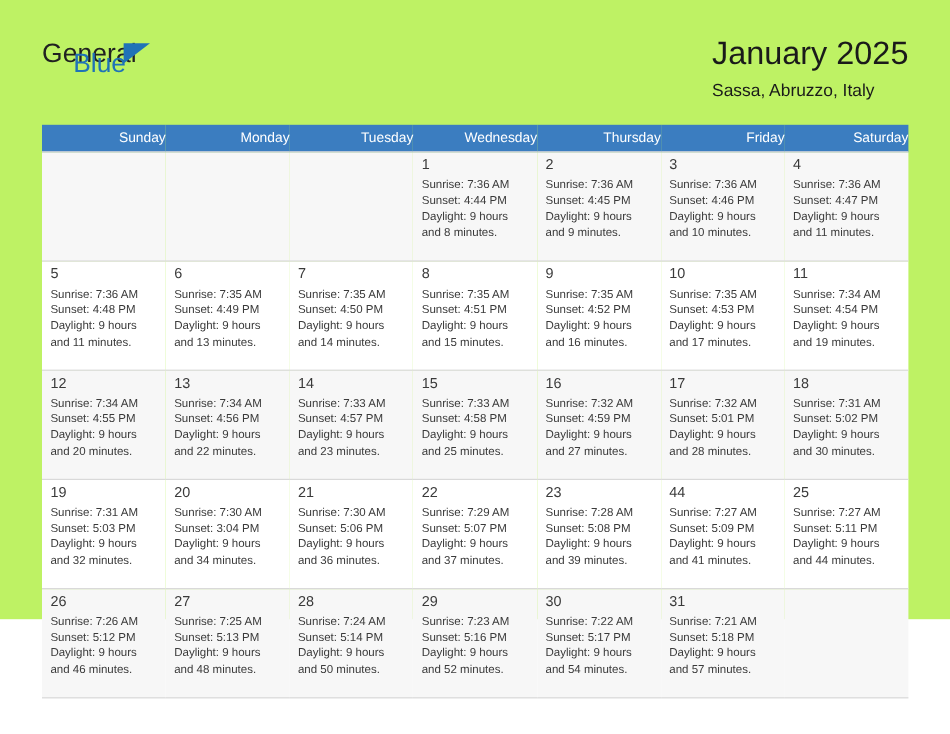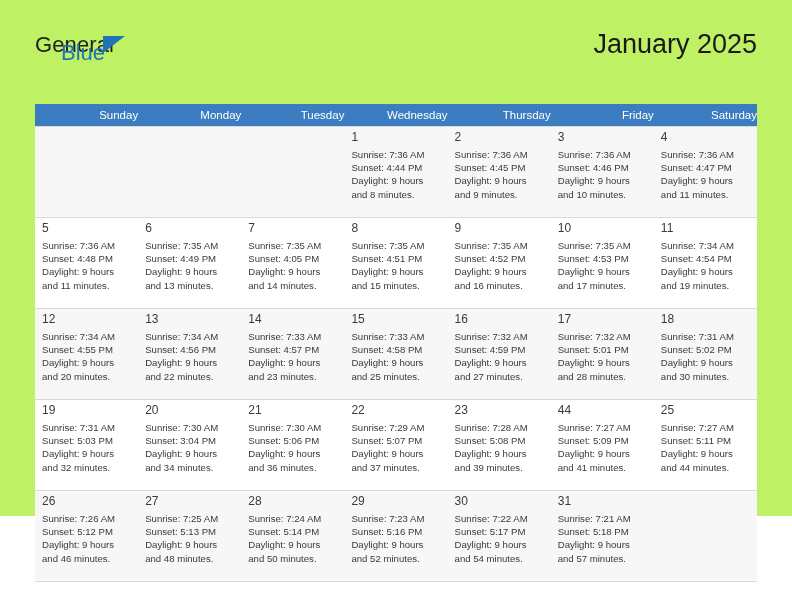--- a/index.html
+++ b/index.html
@@ -120,20 +120,21 @@
 <div class="page">
 
   <div class="header">
     <div class="logo">
       <span class="logo-general">General</span>
       <span class="logo-tri"></span>
       <span class="logo-blue">Blue</span>
     </div>
     <div class="title-block">
       <div class="cal-title">January 2025</div>
+      <div class="cal-subtitle">Sassa, Abruzzo, Italy</div>
     </div>
   </div>
 
   <table class="calendar">
     <thead>
       <tr>
         <th>Sunday</th>
         <th>Monday</th>
         <th>Tuesday</th>
         <th>Wednesday</th>
@@ -225,21 +226,21 @@
                 <div>Daylight: 9 hours</div>
                 <div>and 13 minutes.</div>
               </div>
             </div>
           </td>
           <td>
             <div class="cell-inner">
               <div class="daynum">7</div>
               <div class="detail">
                 <div>Sunrise: 7:35 AM</div>
-                <div>Sunset: 4:05 PM</div>
+                <div>Sunset: 4:50 PM</div>
                 <div>Daylight: 9 hours</div>
                 <div>and 14 minutes.</div>
               </div>
             </div>
           </td>
           <td>
             <div class="cell-inner">
               <div class="daynum">8</div>
               <div class="detail">
                 <div>Sunrise: 7:35 AM</div>

